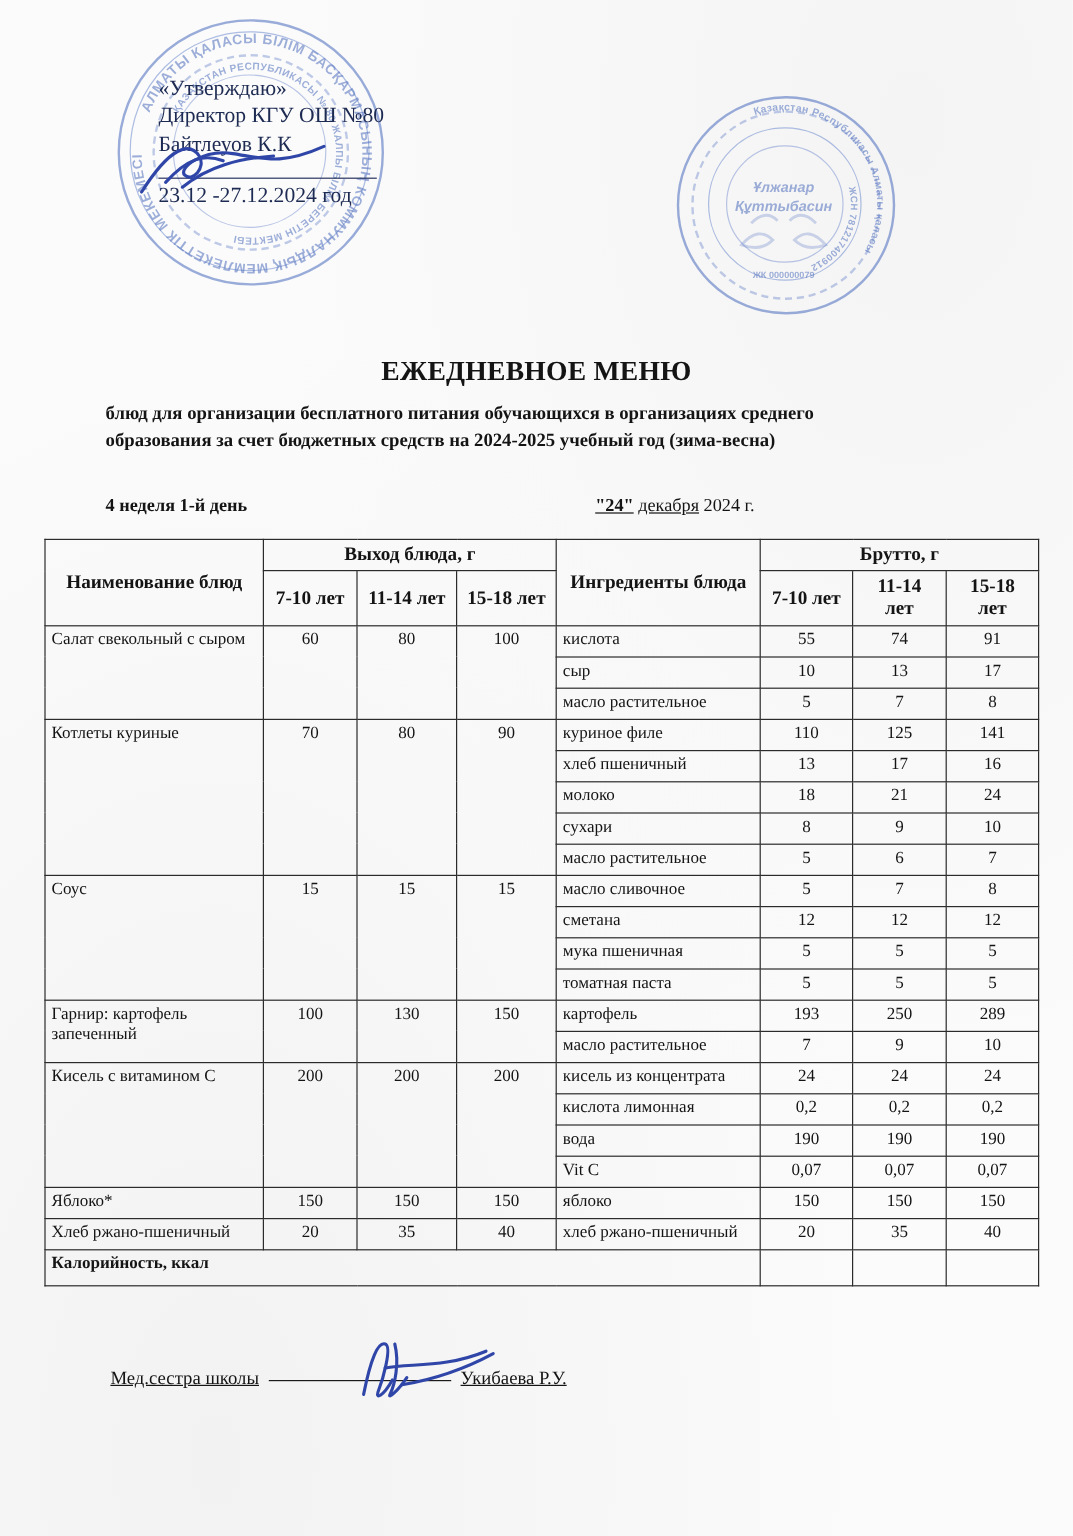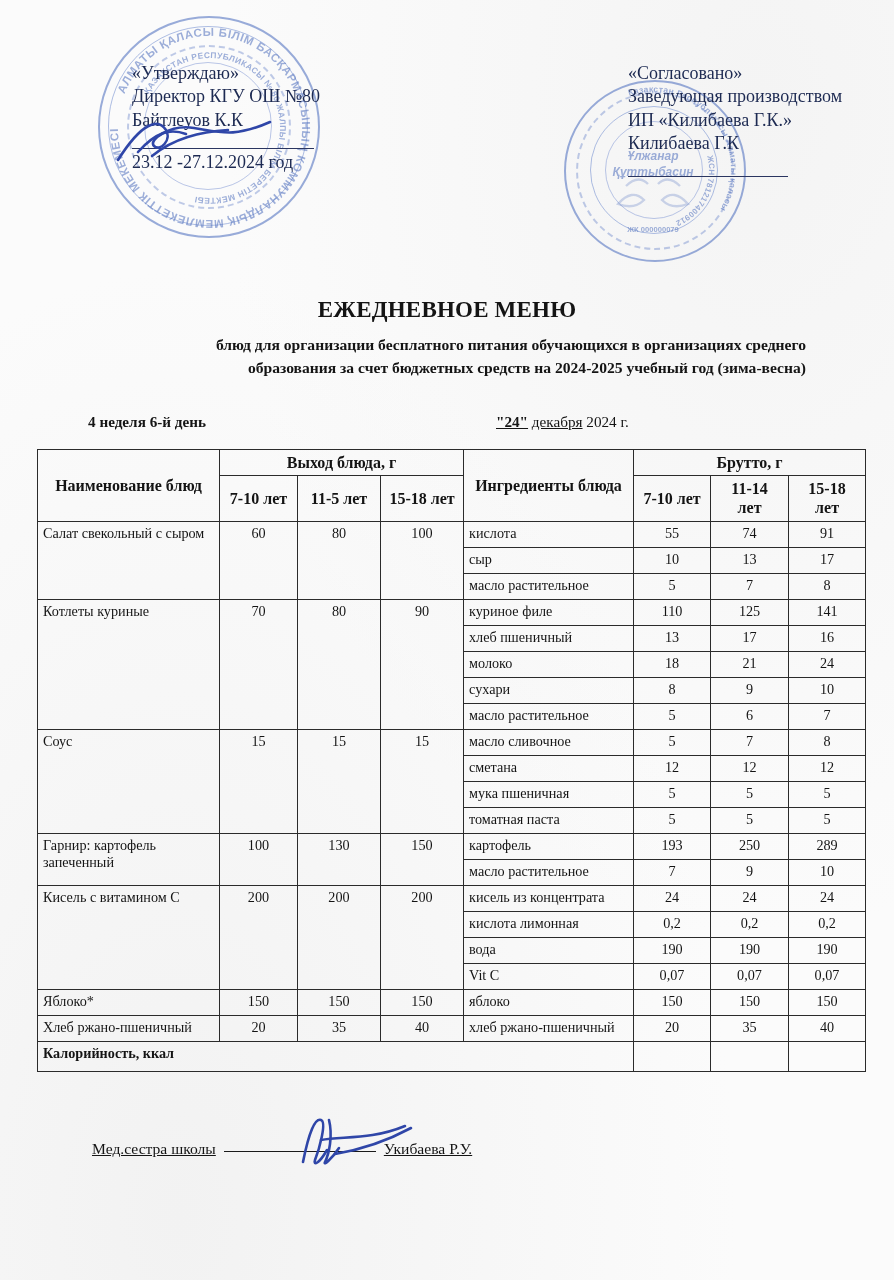--- a/index.html
+++ b/index.html
@@ -125,21 +125,21 @@
     text-align: center;
     font-size: 23px;
     font-weight: 700;
     letter-spacing: .2px;
   }
   #doc-subtitle {
     position: absolute;
     top: 333px;
     left: 88px;
     width: 718px;
-    text-align: right;
+    text-align: left;
     font-size: 15.6px;
     font-weight: 700;
     line-height: 1.48;
   }
 
   
   #meta-row {
     position: absolute;
     top: 413px;
     left: 88px;
@@ -305,37 +305,30 @@
   </div>
 
   <svg class="sig-ink" style="left:108px; top:112px;" width="180" height="56" viewBox="0 0 180 56">
     <g fill="none" stroke="#2f46a8" stroke-width="2.6" stroke-linecap="round">
       <path d="M 10,48 C 34,10 50,6 58,18 C 64,28 52,40 46,34 C 40,28 62,12 86,16 C 112,20 126,26 162,10"></path>
       <path d="M 30,40 C 48,20 62,16 78,22"></path>
       <path d="M 44,44 C 66,26 92,20 120,18"></path>
     </g>
   </svg>
 
-  <div class="hdr-block" id="hdr-right">
-    <span class="hdr-line">«Согласовано»</span>
-    <span class="hdr-line">Заведующая производством</span>
-    <span class="hdr-line">ИП «Килибаева Г.К.»</span>
-    <span class="hdr-line">Килибаева Г.К</span>
-    <span class="hdr-rule"></span>
-  </div>
 
   <div id="doc-title">ЕЖЕДНЕВНОЕ МЕНЮ</div>
   <div id="doc-subtitle">
     <span>блюд для организации бесплатного питания обучающихся в организациях среднего</span>
     <br>
     <span>образования за счет бюджетных средств на 2024-2025 учебный год (зима-весна)</span>
   </div>
 
   <div id="meta-row">
-    <span id="meta-week">4 неделя 6-й день</span>
+    <span id="meta-week">4 неделя 1-й день</span>
     <span id="meta-date"><span class="u">"24"</span> <span class="u2">декабря</span> <span>2024 г.</span></span>
   </div>
 
   <table id="menu-table">
     <colgroup>
       <col style="width:182px">
       <col style="width:78px">
       <col style="width:83px">
       <col style="width:83px">
       <col style="width:170px">
@@ -345,21 +338,21 @@
     </colgroup>
     <thead>
       <tr>
         <th rowspan="2">Наименование блюд</th>
         <th colspan="3">Выход блюда, г</th>
         <th rowspan="2">Ингредиенты блюда</th>
         <th colspan="3">Брутто, г</th>
       </tr>
       <tr>
         <th>7-10 лет</th>
-        <th>11-5 лет</th>
+        <th>11-14 лет</th>
         <th>15-18 лет</th>
         <th>7-10 лет</th>
         <th><span>11-14</span><br><span>лет</span></th>
         <th><span>15-18</span><br><span>лет</span></th>
       </tr>
     </thead>
     <tbody id="menu-body">
         <tr class="row-h">
           <td class="dish-name" rowspan="3">Салат свекольный с сыром</td>
           <td class="num" rowspan="3">60</td>

